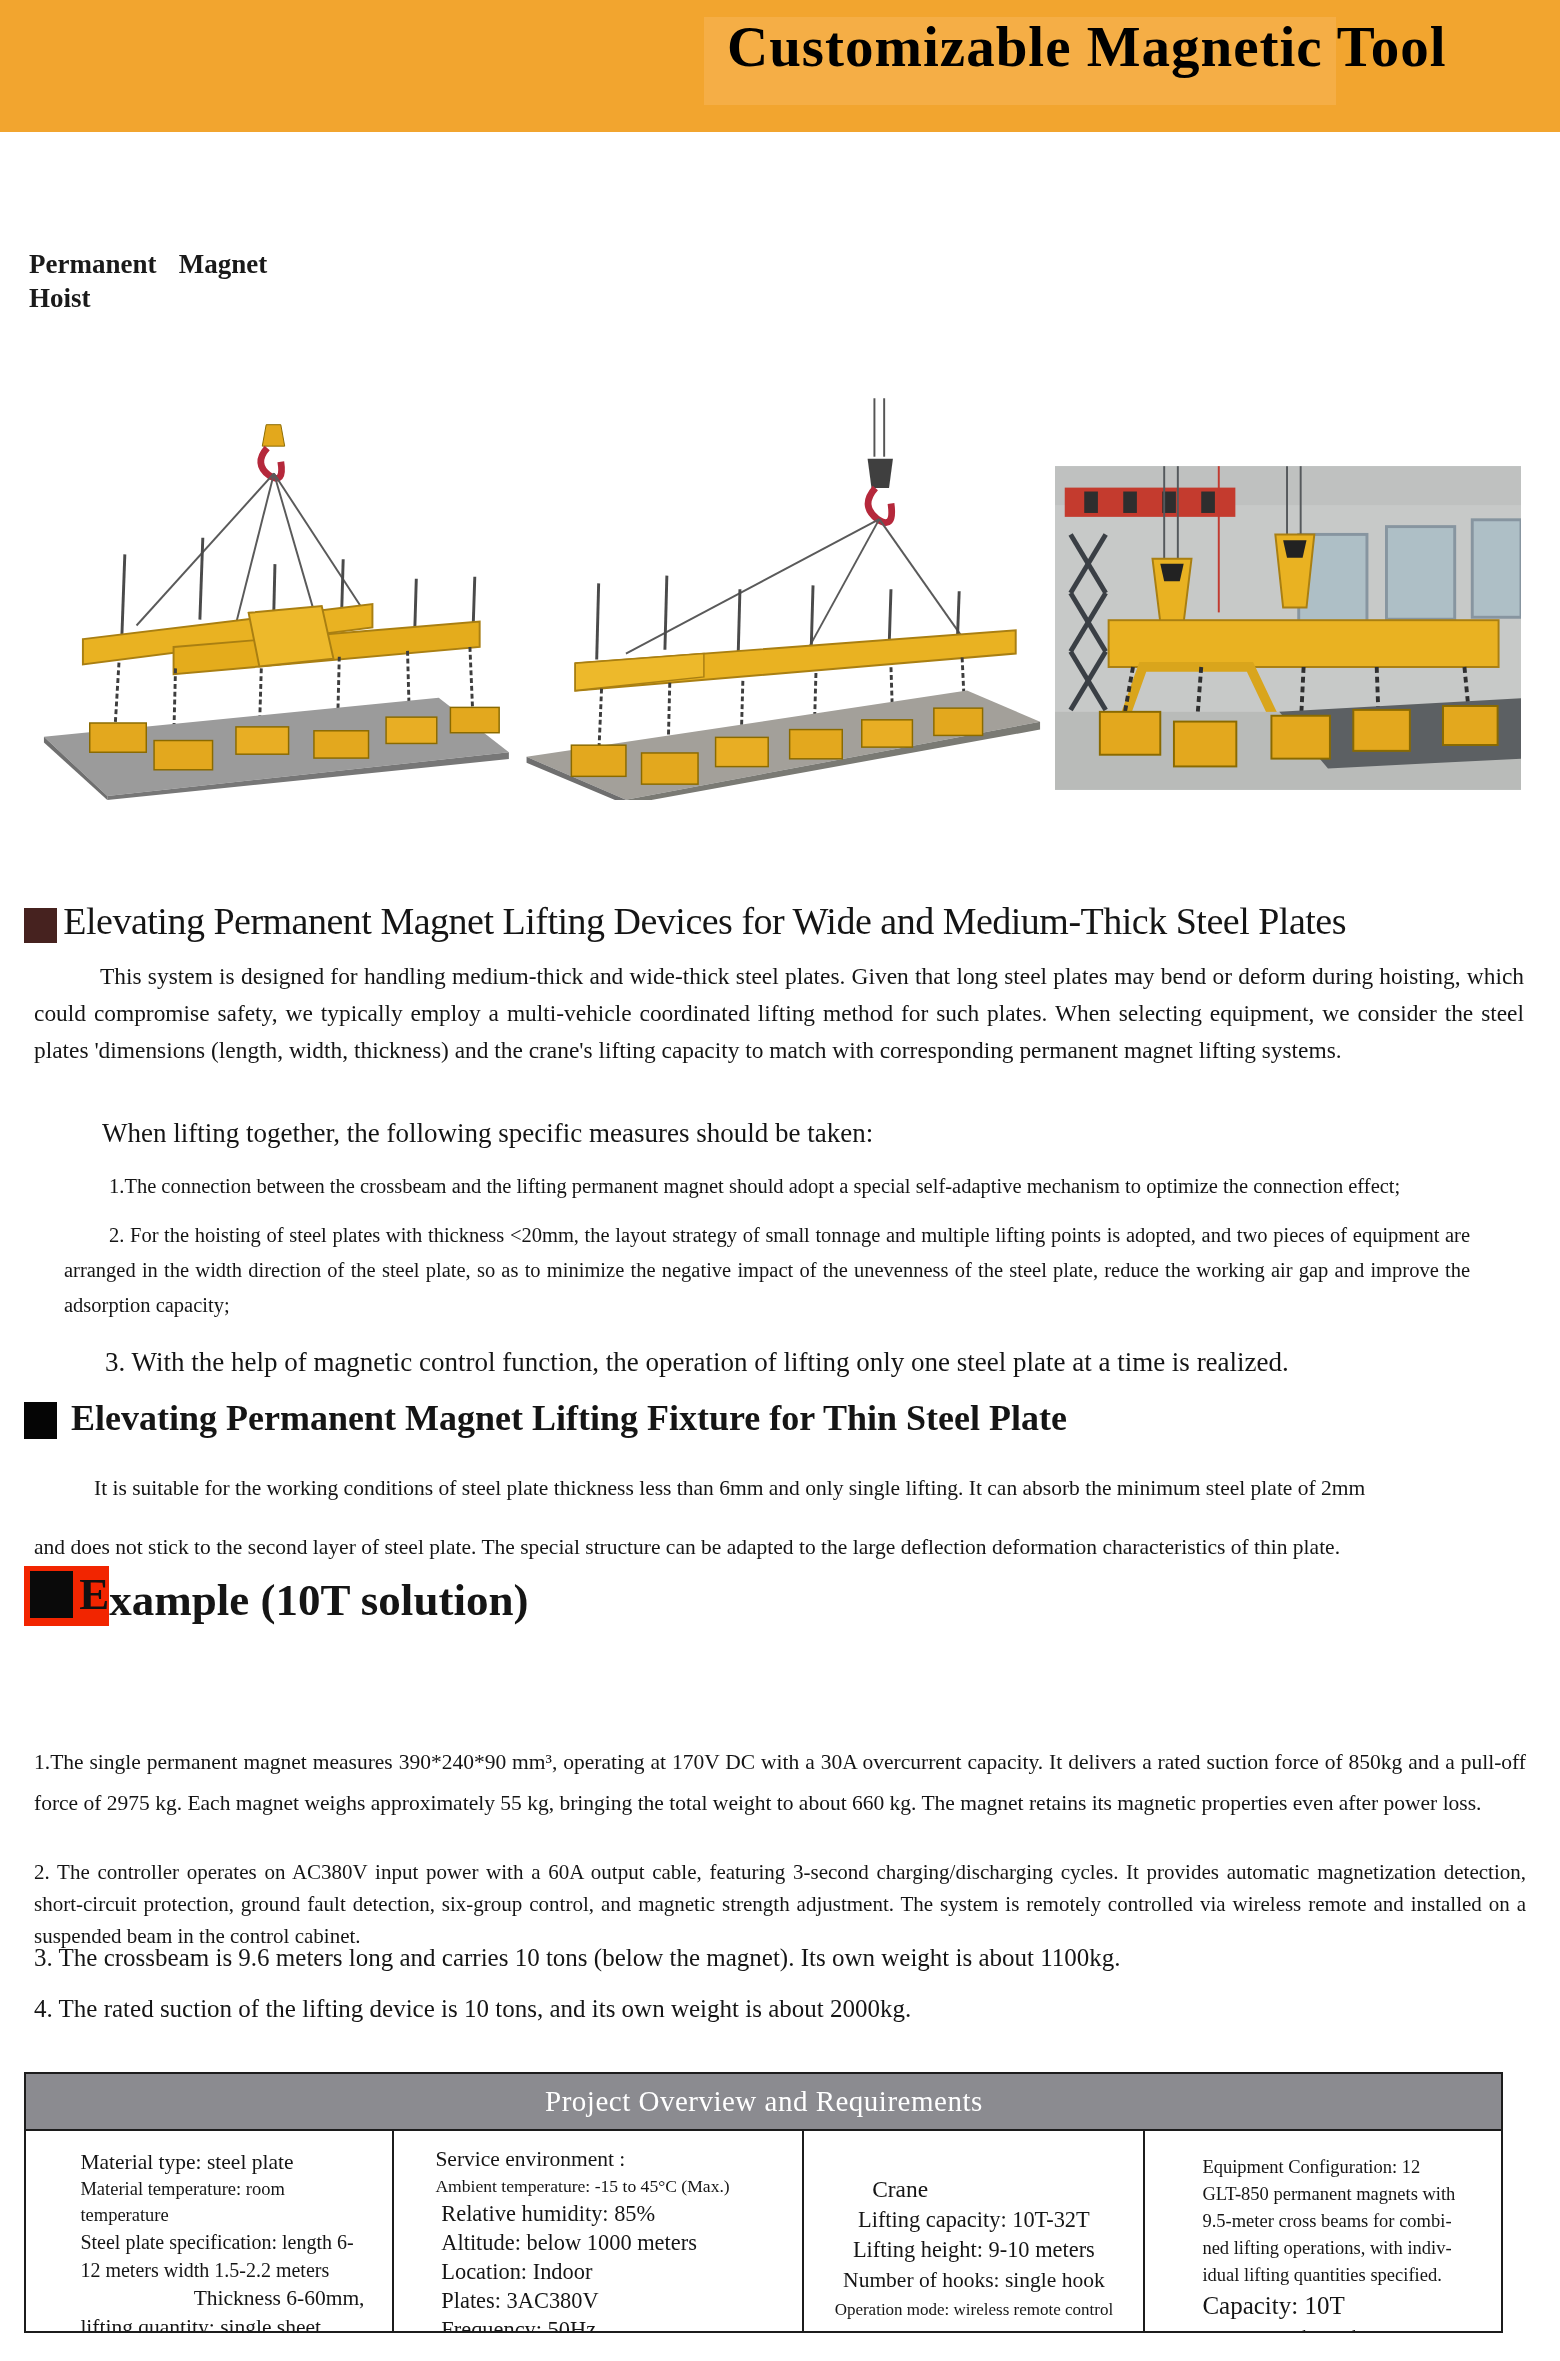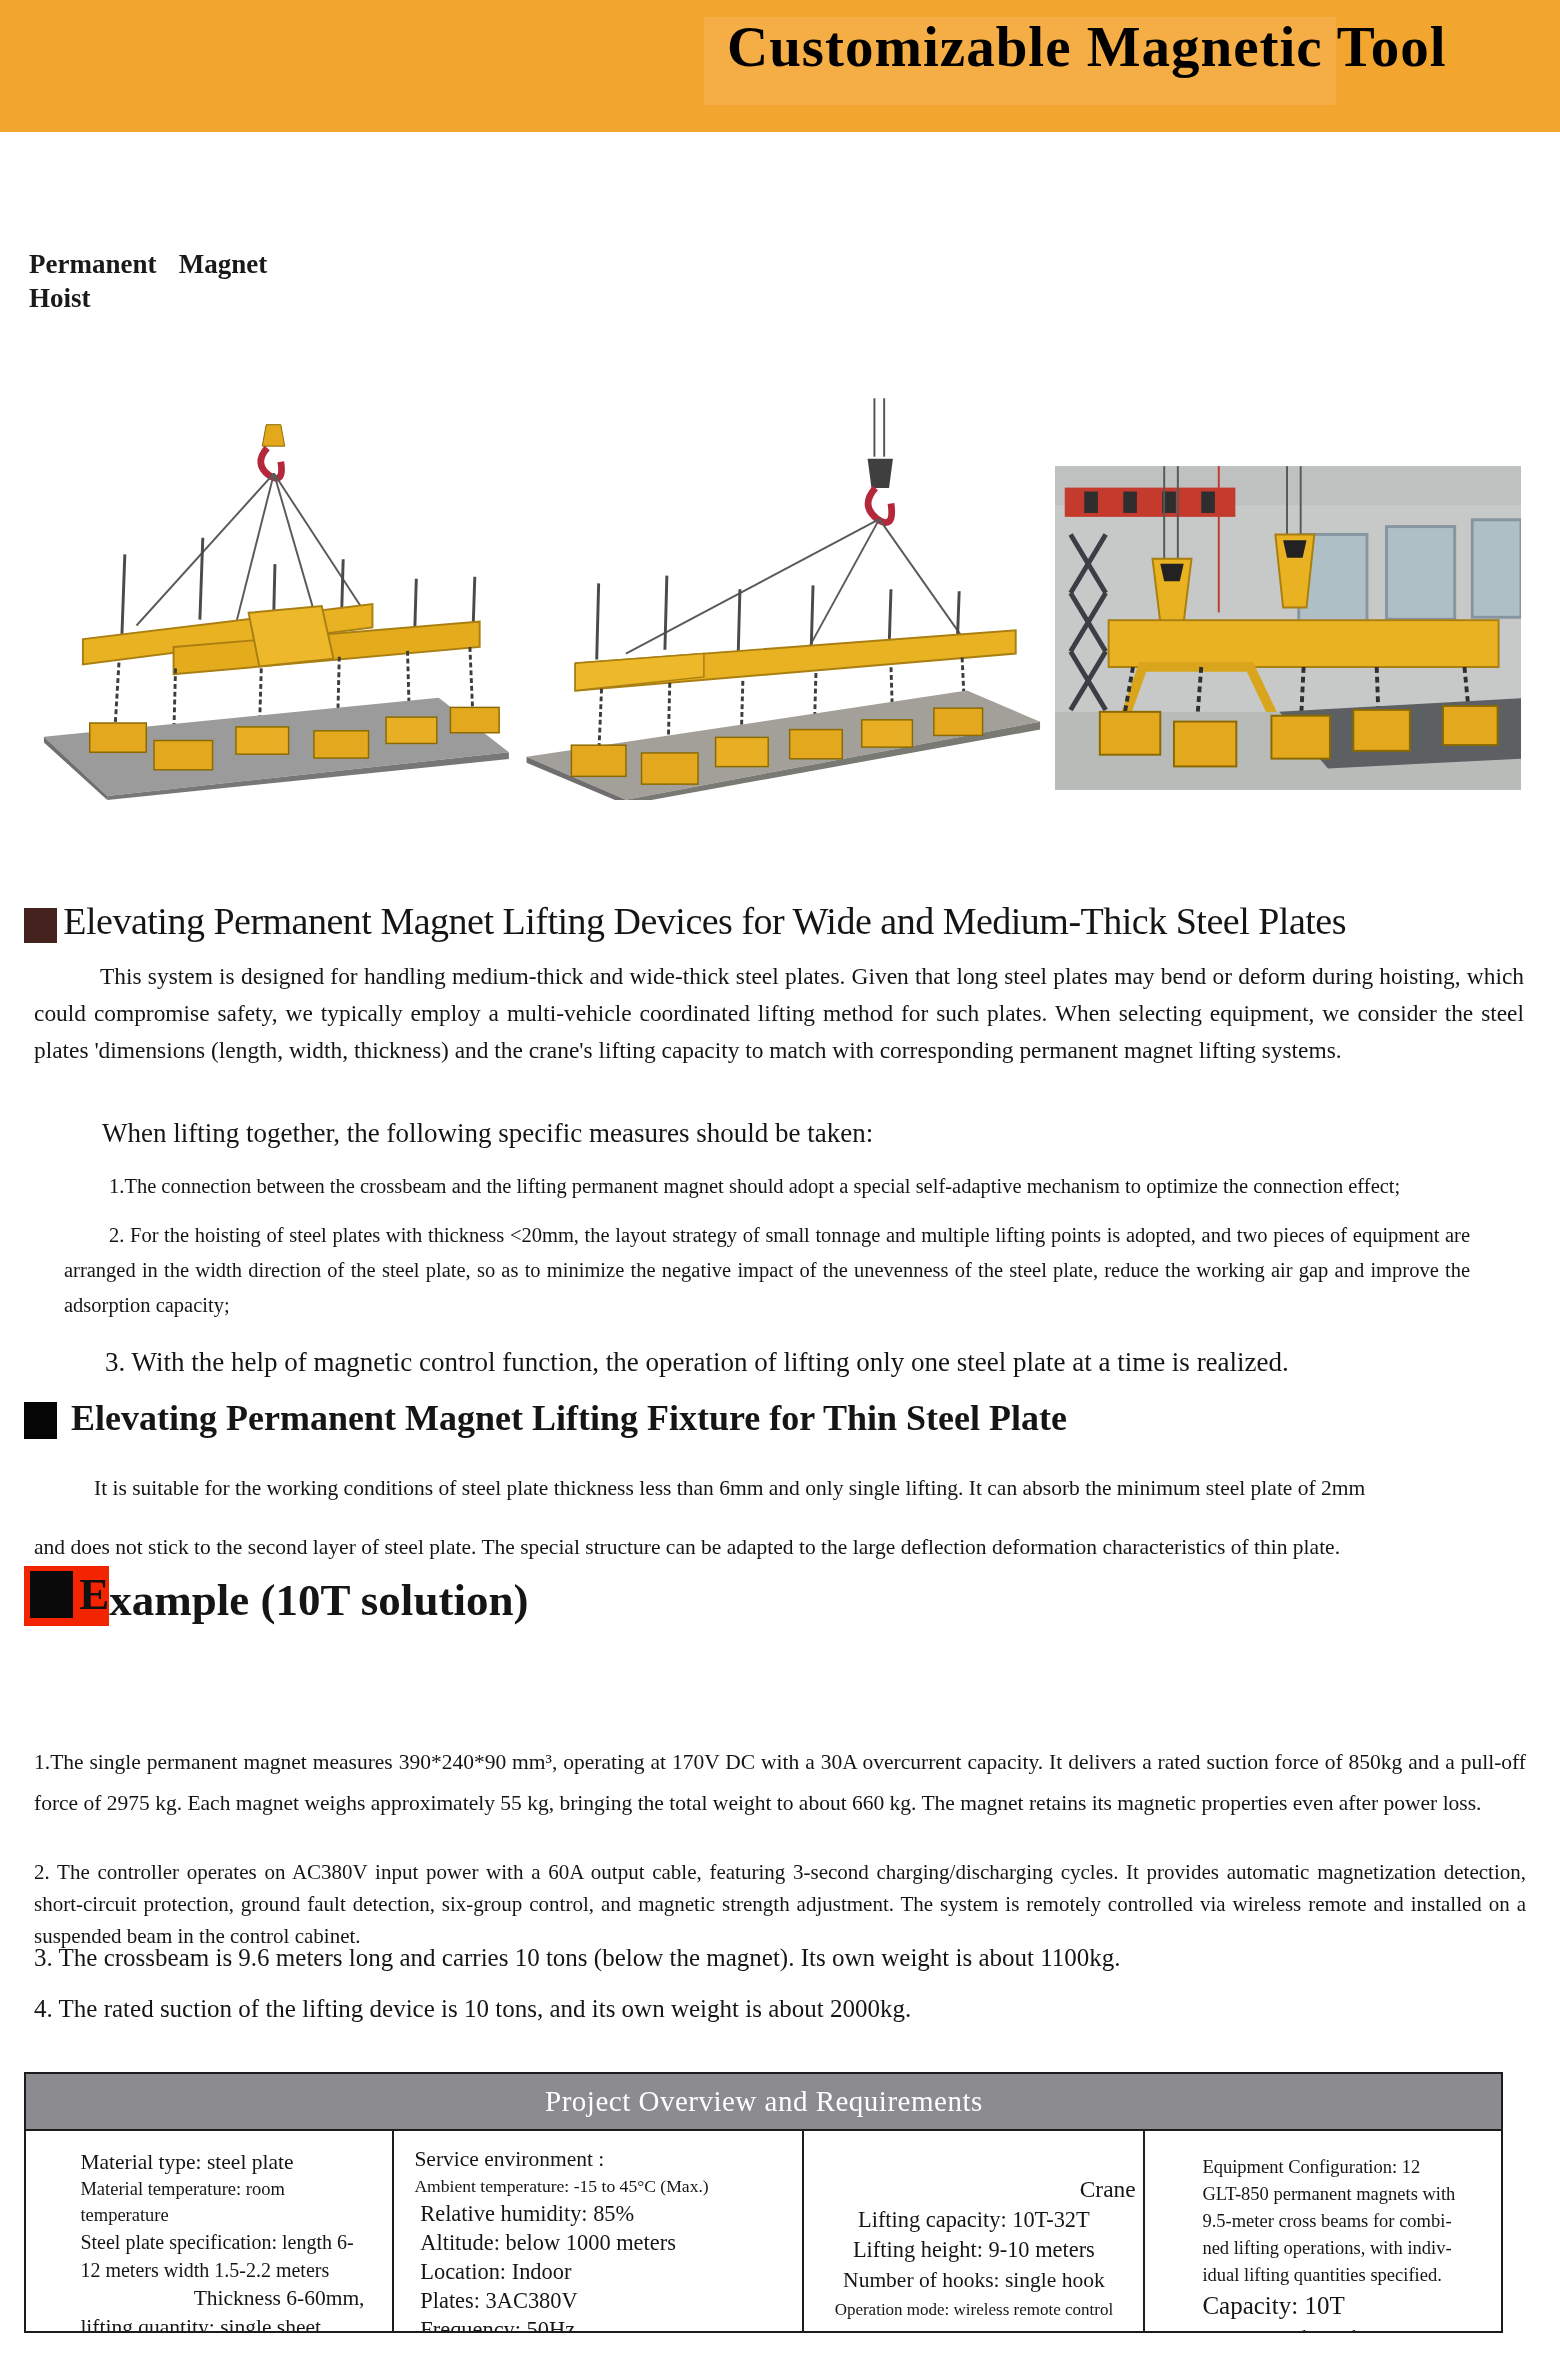--- a/index.html
+++ b/index.html
@@ -53,34 +53,34 @@
 
   
   .ptable{position:absolute;left:24.4px;top:2072px;width:1475px;border:2.9px solid #1c1c1c;}
   .ptable-head{height:55px;background:#8B8B90;border-bottom:2.9px solid #1c1c1c;
                display:flex;align-items:center;justify-content:center;}
   .ptable-title{color:#ffffff;font-size:29px;letter-spacing:0.5px;}
   .ptable-body{display:grid;grid-template-columns:366px 410px 341px 352px;height:200px;}
   .tcell{position:relative;padding-top:17.6px;overflow:hidden;}
   .tcell + .tcell{border-left:2px solid #1c1c1c;}
   .c1{padding-left:54px;padding-right:22px;}
-  .c2{padding-left:20px;padding-right:11.7px;padding-top:13.7px;font-family:Liberation Serif, serif;}
+  .c2{padding-left:41px;padding-right:11.7px;padding-top:13.7px;font-family:Liberation Serif, serif;}
   .c3{padding-top:43px;padding-left:7.8px;padding-right:7.8px;}
   .c4{padding-left:57px;padding-right:15.6px;padding-top:23.4px;}
   .tl{display:block;}
   .c1 .a{font-size:21.5px;line-height:27px;}
   .c1 .b{font-size:18.5px;line-height:26px;}
   .c1 .c{font-size:20px;line-height:28px;}
   .c1 .r{font-size:21.5px;line-height:29px;text-align:right;padding-right:5.9px;}
   .c1 .d{font-size:21.5px;line-height:28px;}
   .c1 .e{font-size:23px;line-height:29px;}
   .c2 .a{font-size:21.5px;line-height:29px;}
   .c2 .b{font-size:17.6px;line-height:25px;}
   .c2 .c{font-size:22.4px;line-height:29px;padding-left:5.9px;}
-  .c3 .a{font-size:23.4px;line-height:31px;padding-left:60px;text-align:right;}
+  .c3 .a{font-size:23.4px;line-height:31px;padding-left:60px;}
   .c3 .c{font-size:22.4px;line-height:30px;text-align:center;}
   .c3 .d{font-size:21.5px;line-height:30px;text-align:center;}
   .c3 .b{font-size:17px;line-height:29px;text-align:center;}
   .c4 .p{font-size:18.5px;line-height:27px;}
   .c4 .cap{font-size:25px;line-height:33px;}
   .c4 .op{font-size:16.6px;line-height:29px;padding-left:3.9px;}
 </style>
 </head>
 <body>
 

